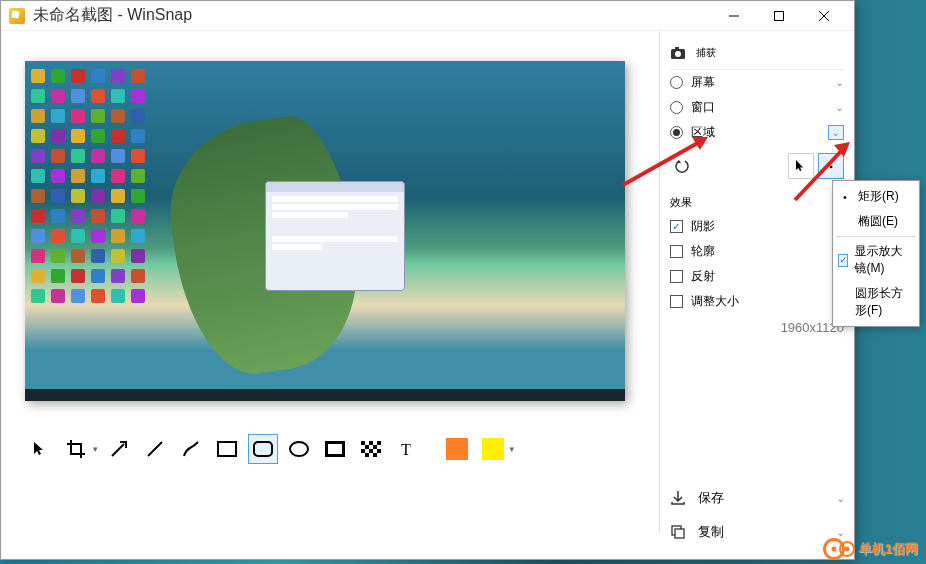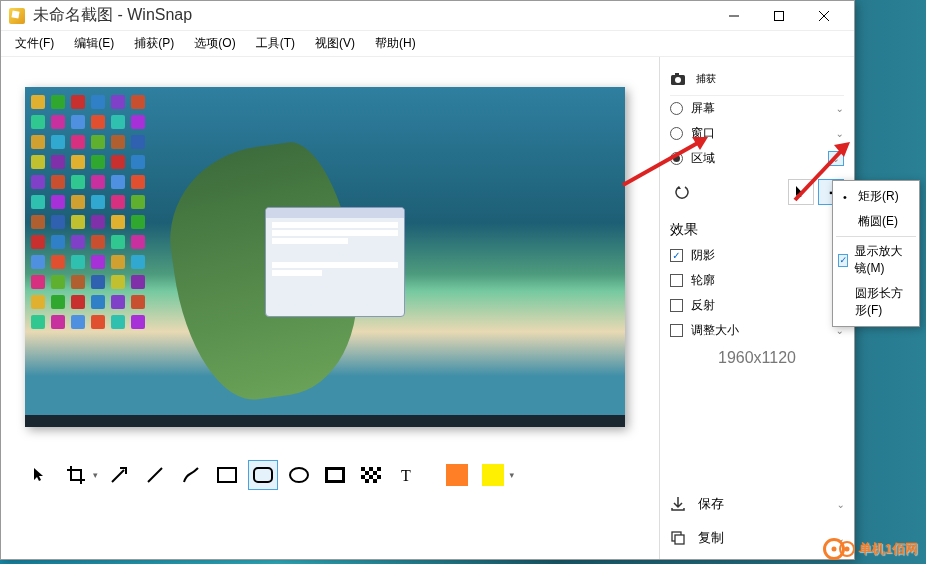--- a/index.html
+++ b/index.html
@@ -37,23 +37,23 @@
   .radio-row .exp, .chk-row .exp { margin-left:auto; color:#888; font-size:10px;}
   .radio-row .exp.sel { border:1px solid #4aa3e0; background:#e5f1fb; padding:1px 3px;}
   .radio { width:13px; height:13px; border:1px solid #555; border-radius:50%; display:inline-flex; align-items:center;justify-content:center;}
   .radio.checked:after{content:"";width:7px;height:7px;background:#333;border-radius:50%;}
   .chk { width:13px; height:13px; border:1px solid #555; display:inline-flex;align-items:center;justify-content:center;font-size:10px;color:#0066cc;}
   .sp-sub { display:flex; gap:4px; padding:8px 0; align-items:center; justify-content:flex-end;}
   .sp-sub .tb{width:26px;height:26px;display:flex;align-items:center;justify-content:center;}
   .sp-sub .tb.selp{border:1px solid #4aa3e0;background:#e5f1fb;}
   .sp-sub .tb.arr{border:1px solid #ccc;}
   .sp-sub .tb.undo{margin-right:auto;}
-  .sp-seclabel{font-size:14px;padding:8px 0 4px 0;}
-  .sp-dim{font-size:16px;color:#777;text-align:center;padding:6px 0 24px 0;}
-  .sp-bottom{position:absolute;bottom:4px;width:175px;}
+  .sp-seclabel{font-size:11px;padding:8px 0 4px 0;}
+  .sp-dim{font-size:13px;color:#777;text-align:right;padding:6px 0 24px 0;}
+  .sp-bottom{position:absolute;bottom:10px;width:175px;}
   .sp-bottom .btnrow{display:flex;align-items:center;gap:12px;padding:8px 0;font-size:13px;}
   .sp-bottom .btnrow .exp{margin-left:auto;color:#888;font-size:10px;}
   .dropdown{position:absolute;left:832px;top:180px;width:88px;background:#fff;border:1px solid #999;box-shadow:2px 2px 8px rgba(0,0,0,.25);z-index:5;padding:3px;}
   .dropdown .dditem{display:flex;align-items:center;gap:6px;padding:4px 2px;font-size:12px;}
   .dropdown .ddbullet{width:14px;text-align:center;font-size:11px;}
   .dropdown .ddchk{width:13px;height:13px;border:1px solid #4aa3e0;background:#e5f1fb;display:inline-flex;align-items:center;justify-content:center;font-size:9px;color:#0066cc;}
   .dropdown .sep{height:1px;background:#ddd;margin:2px 0;}
   .arrow-red{position:absolute;z-index:6;}
   .watermark{position:absolute;right:8px;bottom:4px;z-index:7;display:flex;align-items:center;gap:4px;font-size:13px;font-weight:bold;color:#f77f2a;text-shadow:1px 1px 1px rgba(255,255,255,.6);}
   .watermark .circ{width:22px;height:22px;border:3px solid #f77f2a;border-radius:50%;position:relative;}
@@ -82,29 +82,20 @@
         </div>
       <div class="winbtn closebtn">
           <svg viewBox="0 0 10 10">
             <line x1="0" y1="0" x2="10" y2="10" stroke="#000"></line>
             <line x1="10" y1="0" x2="0" y2="10" stroke="#000"></line>
           </svg>
         </div>
     </div>
   </div>
 
-  <div class="menubar" id="menubar">
-      <span class="menuitem">文件(F)</span>
-      <span class="menuitem">编辑(E)</span>
-      <span class="menuitem">捕获(P)</span>
-      <span class="menuitem">选项(O)</span>
-      <span class="menuitem">工具(T)</span>
-      <span class="menuitem">视图(V)</span>
-      <span class="menuitem">帮助(H)</span>
-    </div>
 
   <div class="content">
     <div class="canvaswrap">
       <div class="mainimg">
         <div class="icons" id="deskicons">
             <div class="di" style="background: rgb(224, 176, 48);"></div>
             <div class="di" style="background: rgb(48, 168, 48);"></div>
             <div class="di" style="background: rgb(200, 48, 48);"></div>
             <div class="di" style="background: rgb(48, 128, 200);"></div>
             <div class="di" style="background: rgb(128, 64, 200);"></div>

